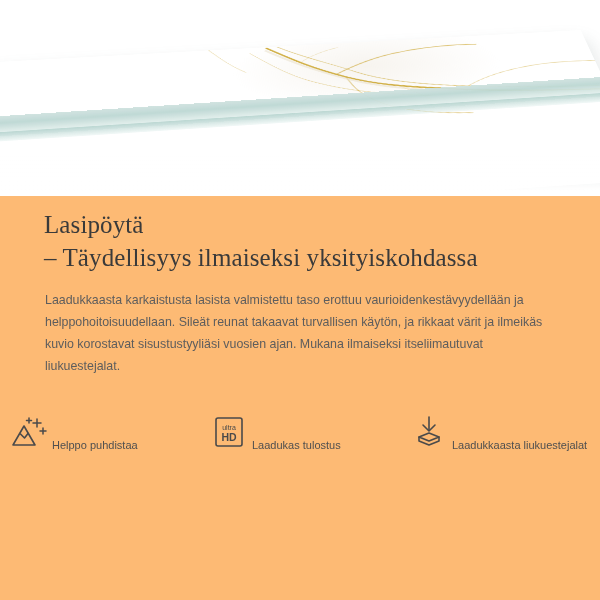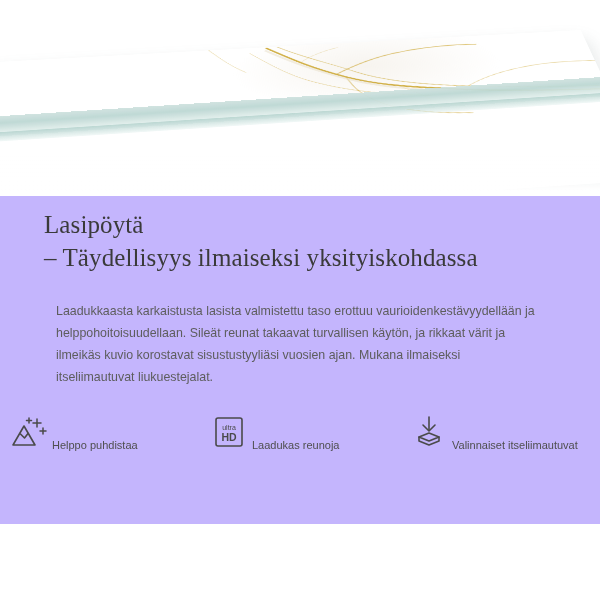--- a/index.html
+++ b/index.html
@@ -9,22 +9,22 @@
   body {
     width: 600px;
     height: 600px;
     background: #ffffff;
     font-family: "Liberation Sans", sans-serif;
     overflow: hidden;
   }
   .page {
     position: relative;
     width: 600px;
-    height: 524px;
-    background: #c4b5fd;
+    height: 600px;
+    background: #fdba74;
     overflow: hidden;
   }
 
   
   .hero {
     position: relative;
     width: 600px;
     height: 196px;
     overflow: hidden;
     background: #ffffff;
@@ -104,21 +104,21 @@
     font-weight: 400;
     font-size: 25px;
     line-height: 33px;
     color: #3a3a3a;
     letter-spacing: .1px;
   }
   .headline .l2 {
     display: block;
   }
   .body-copy {
-    margin: 12px;
+    margin: 1px;
     padding: 14px 46px 0 44px;
     font-family: "Liberation Sans", sans-serif;
     font-size: 12.4px;
     line-height: 22px;
     color: #5d5d5d;
   }
 
   
   .features {
     position: absolute;
@@ -214,34 +214,34 @@
     </div>
 
     <div class="feature">
       <div class="feature-icon">
         <svg width="40" height="38" viewBox="0 0 40 38">
           <rect x="7" y="5" width="26" height="28" rx="2" fill="none" stroke="#4a4a4a" stroke-width="1.6"></rect>
           <text x="20" y="17" text-anchor="middle" font-family="Liberation Sans, sans-serif" font-size="7" fill="#4a4a4a">ultra</text>
           <text x="20" y="28" text-anchor="middle" font-family="Liberation Sans, sans-serif" font-size="10.5" font-weight="bold" fill="#4a4a4a">HD</text>
         </svg>
       </div>
-      <div class="feature-label">Laadukas reunoja</div>
+      <div class="feature-label">Laadukas tulostus</div>
     </div>
 
 
 
     <div class="feature">
       <div class="feature-icon">
         <svg width="40" height="38" viewBox="0 0 40 38">
           <g fill="none" stroke="#4a4a4a" stroke-width="1.6" stroke-linejoin="round" stroke-linecap="round">
             <path d="M20 4 L20 17"></path>
             <path d="M14 12 L20 18 L26 12"></path>
             <path d="M10 24 L20 20 L30 24 L20 28 Z"></path>
             <path d="M10 24 L10 28 L20 32 L30 28 L30 24"></path>
           </g>
         </svg>
       </div>
-      <div class="feature-label">Valinnaiset itseliimautuvat</div>
+      <div class="feature-label">Laadukkaasta liukuestejalat</div>
     </div>
 
 
   </div>
 </div>
 
 </body></html>

